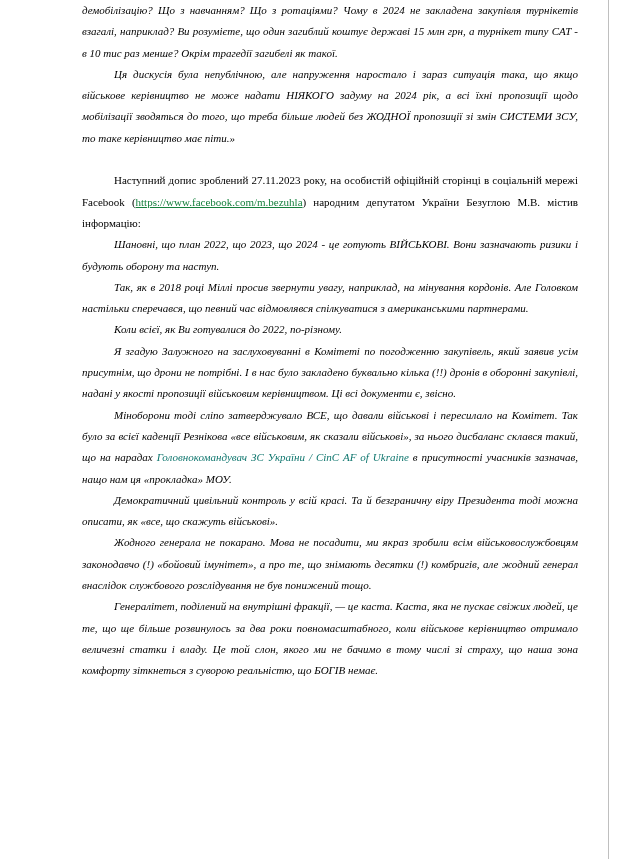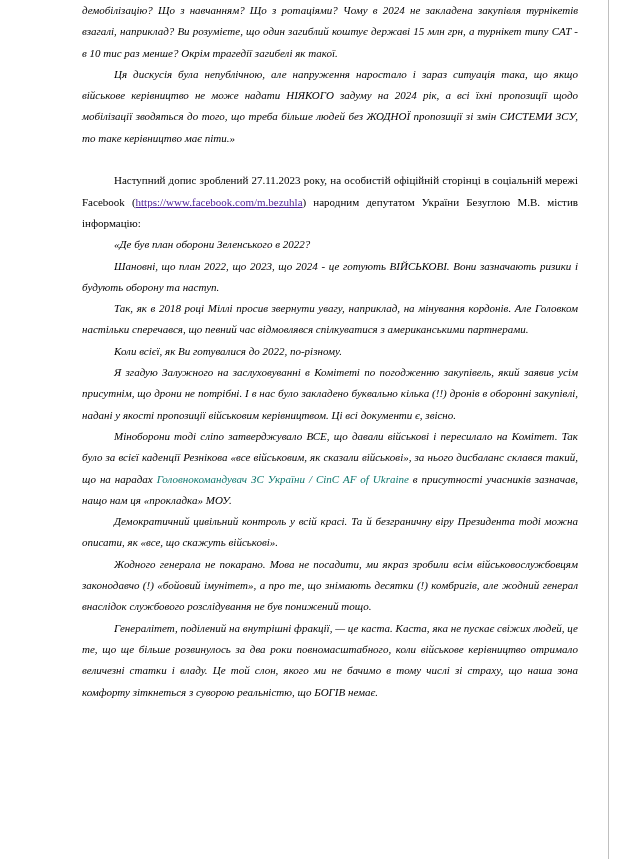--- a/index.html
+++ b/index.html
@@ -50,21 +50,21 @@
   p.para.indent {
     text-indent: 32px;
   }
   p.para.cont {
     text-indent: 0;
   }
   p.gap-before {
     margin-top: 21.3px;
   }
   .link {
-    color: #4c1d95;
+    color: #15803d;
   }
   .bluetext {
     color: #0f766e;
     text-decoration: none;
   }
 </style>
 </head>
 <body>
 
 <div class="page">
@@ -72,21 +72,20 @@
   <div class="page-edge-rule"></div>
 
   <div class="doc-body">
 
     <p class="para cont">демобілізацію? Що з навчанням? Що з ротаціями? Чому в 2024 не закладена закупівля турнікетів взагалі, наприклад? Ви розумієте, що один загиблий коштує державі 15 млн грн, а турнікет типу CAT - в 10 тис раз менше? Окрім трагедії загибелі як такої.</p>
 
     <p class="para indent">Ця дискусія була непублічною, але напруження наростало і зараз ситуація така, що якщо військове керівництво не може надати НІЯКОГО задуму на 2024 рік, а всі їхні пропозиції щодо мобілізації зводяться до того, що треба більше людей без ЖОДНОЇ пропозиції зі змін СИСТЕМИ ЗСУ, то таке керівництво має піти.»</p>
 
     <p class="para upright indent gap-before"><span>Наступний допис зроблений 27.11.2023 року, на особистій офіційній сторінці в соціальній мережі Facebook (</span><a class="link" href="#">https://www.facebook.com/m.bezuhla</a><span>) народним депутатом України Безуглою М.В. містив інформацію:</span></p>
 
-    <p class="para indent">«Де був план оборони Зеленського в 2022?</p>
 
     <p class="para indent">Шановні, що план 2022, що 2023, що 2024 - це готують ВІЙСЬКОВІ. Вони зазначають ризики і будують оборону та наступ.</p>
 
     <p class="para indent">Так, як в 2018 році Міллі просив звернути увагу, наприклад, на мінування кордонів. Але Головком настільки сперечався, що певний час відмовлявся спілкуватися з американськими партнерами.</p>
 
     <p class="para indent">Коли всієї, як Ви готувалися до 2022, по-різному.</p>
 
     <p class="para indent">Я згадую Залужного на заслуховуванні в Комітеті по погодженню закупівель, який заявив усім присутнім, що дрони не потрібні. І в нас було закладено буквально кілька (!!) дронів в оборонні закупівлі, надані у якості пропозиції військовим керівництвом. Ці всі документи є, звісно.</p>
 
     <p class="para indent"><span>Міноборони тоді сліпо затверджувало ВСЕ, що давали військові і пересилало на Комітет. Так було за всієї каденції Резнікова «все військовим, як сказали військові», за нього дисбаланс склався такий, що на нарадах </span><span class="bluetext">Головнокомандувач ЗС України / CinC AF of Ukraine</span><span> в присутності учасників зазначав, нащо нам ця «прокладка» МОУ.</span></p>

